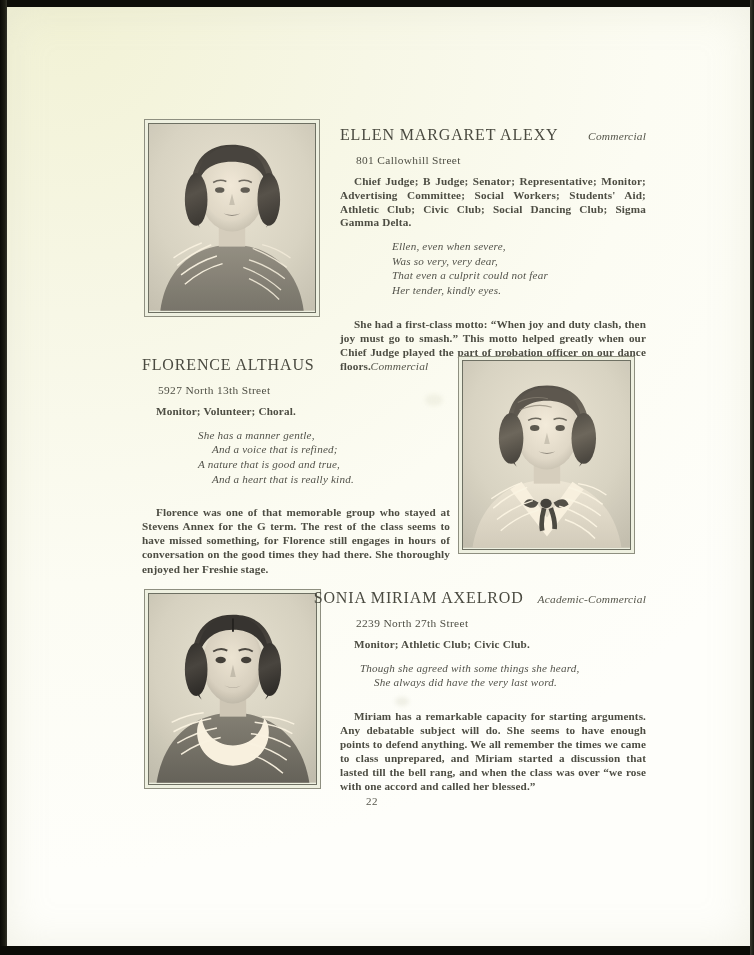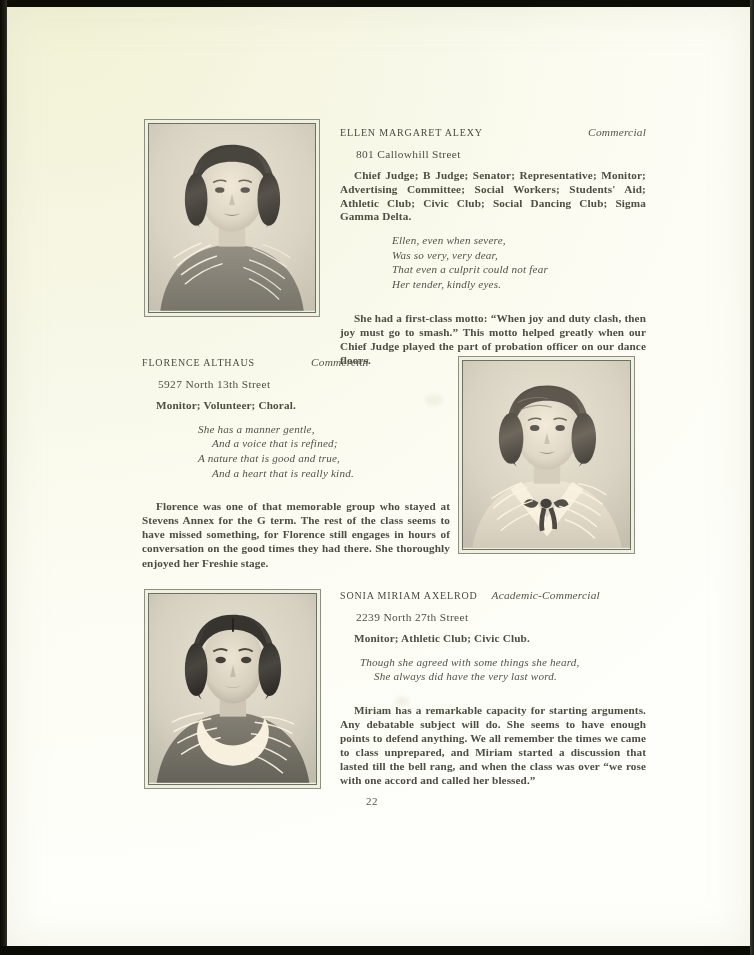--- a/index.html
+++ b/index.html
@@ -79,21 +79,21 @@
   }
 
   
   .txt { position: absolute; }
   .hdr {
     display: flex;
     align-items: baseline;
     white-space: nowrap;
   }
   .name {
-    font-size: 10px;
+    font-size: 16px;
     letter-spacing: 0.85px;
     color: #4a4a40;
   }
   .course {
     font-style: italic;
     font-size: 11.4px;
     color: #55554a;
     letter-spacing: 0.2px;
   }
   .addr {
@@ -398,21 +398,21 @@
                 <path d="M150 162 q-20 -12 -42 -14"></path>
               <path d="M146 176 q-20 -14 -42 -18"></path>
                 <path d="M154 138 q-16 -8 -34 -8"></path>
               <path d="M142 190 q-16 -14 -34 -20"></path>
             </g>
           </svg>
         </div>
       </div>
 
       <div class="txt" style="left:340px; top:589px; width:306px;">
-        <div class="hdr" style="justify-content:flex-start;">
+        <div class="hdr" style="justify-content:flex-end;">
           <span class="name">SONIA MIRIAM AXELROD</span>
           <span class="course" style="margin-left:14px;">Academic-Commercial</span>
         </div>
         <div class="addr" style="padding-left:16px;">2239 North 27th Street</div>
         <div class="acts single indent">Monitor; Athletic Club; Civic Club.</div>
         <div class="poem" style="padding-left:20px;">
           <div>Though she agreed with some things she heard,</div>
           <div class="in">She always did have the very last word.</div>
         </div>
         <div class="bio indent">Miriam has a remarkable capacity for starting arguments. Any debatable subject will do. She seems to have enough points to defend anything. We all remember the times we came to class unprepared, and Miriam started a discussion that lasted till the bell rang, and when the class was over “we rose with one accord and called her blessed.”</div>

